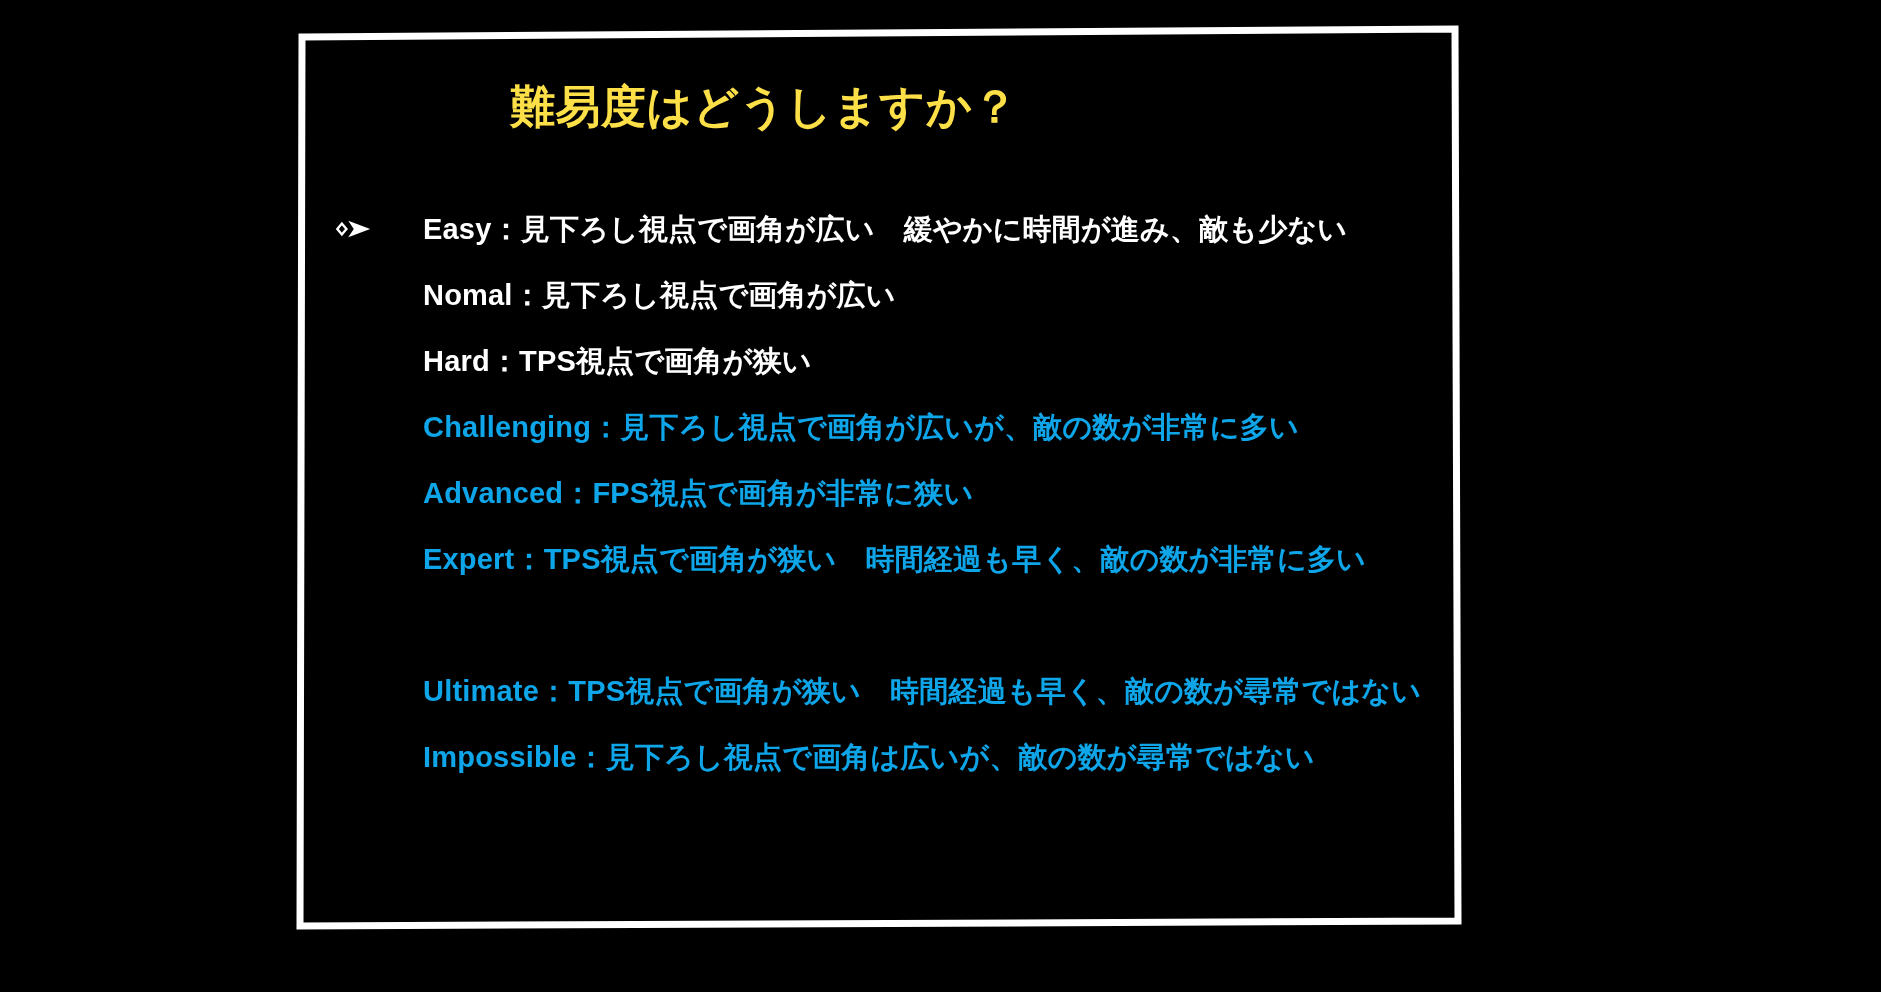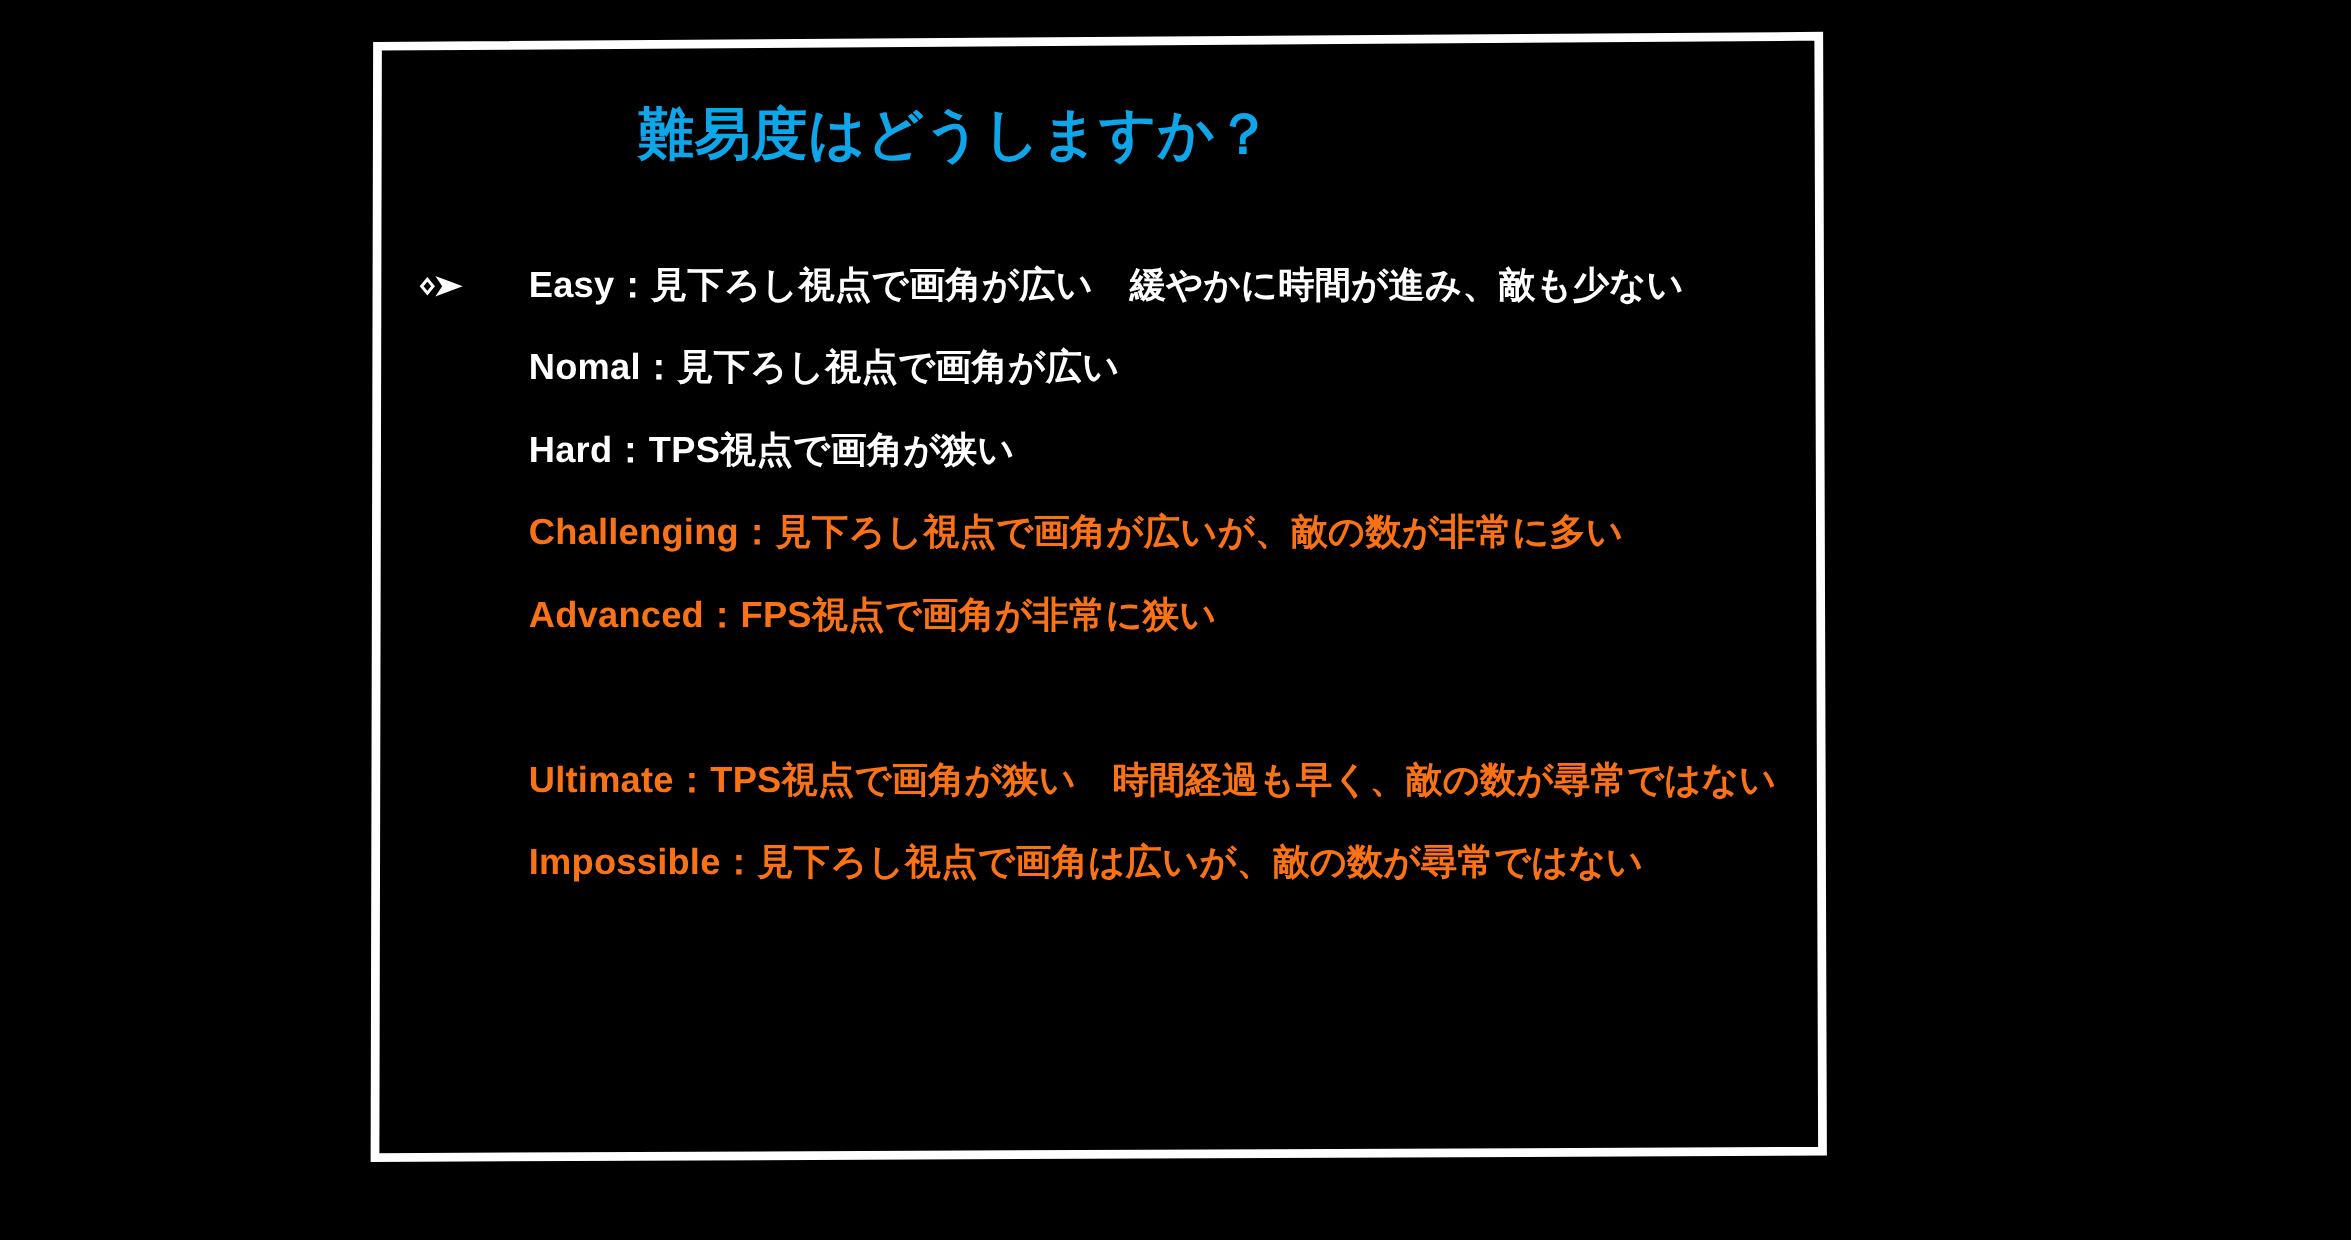--- a/index.html
+++ b/index.html
@@ -40,21 +40,21 @@
     width: 1158px;
     height: 898px;
   }
 
   .title {
     position: absolute;
     left: 0;
     top: 52px;
     width: 928px;
     text-align: center;
-    color: #0ea5e9;
+    color: #fde047;
     font-size: 45px;
     font-weight: bold;
     letter-spacing: 0.5px;
     line-height: 1.1;
     white-space: nowrap;
   }
 
   .option-list {
     position: absolute;
     left: 30px;
@@ -92,21 +92,21 @@
     top: 50%;
     transform: translateY(-50%);
     font-size: 29px;
     font-weight: bold;
     letter-spacing: 0.2px;
     line-height: 1;
     white-space: pre;
   }
 
   .row-enabled .row-text  { color: #ffffff; }
-  .row-disabled .row-text { color: #f97316; }
+  .row-disabled .row-text { color: #0ea5e9; }
 
   .row-label   { font-weight: bold; margin-top: 46px; }
   .row-sep     { font-weight: bold; }
   .row-desc    { font-weight: bold; }
 </style>
 </head>
 <body>
 
 <div class="screen">
 
@@ -147,20 +147,24 @@
       <div class="option-row row-disabled">
         <span class="cursor-slot"></span>
         <span class="row-text"><span class="row-label">Challenging</span><span class="row-sep">：</span><span class="row-desc">見下ろし視点で画角が広いが、敵の数が非常に多い</span></span>
       </div>
 
       <div class="option-row row-disabled">
         <span class="cursor-slot"></span>
         <span class="row-text"><span class="row-label">Advanced</span><span class="row-sep">：</span><span class="row-desc">FPS視点で画角が非常に狭い</span></span>
       </div>
 
+      <div class="option-row row-disabled">
+        <span class="cursor-slot"></span>
+        <span class="row-text"><span class="row-label">Expert</span><span class="row-sep">：</span><span class="row-desc">TPS視点で画角が狭い　時間経過も早く、敵の数が非常に多い</span></span>
+      </div>
 
       <div class="option-row row-disabled">
         <span class="cursor-slot"></span>
       </div>
 
       <div class="option-row row-disabled">
         <span class="cursor-slot"></span>
         <span class="row-text"><span class="row-label">Ultimate</span><span class="row-sep">：</span><span class="row-desc">TPS視点で画角が狭い　時間経過も早く、敵の数が尋常ではない</span></span>
       </div>
 

